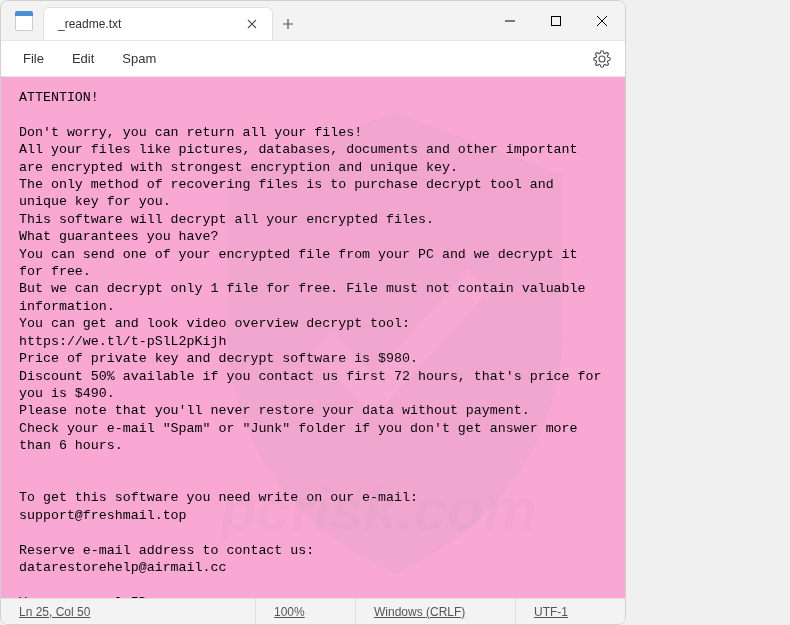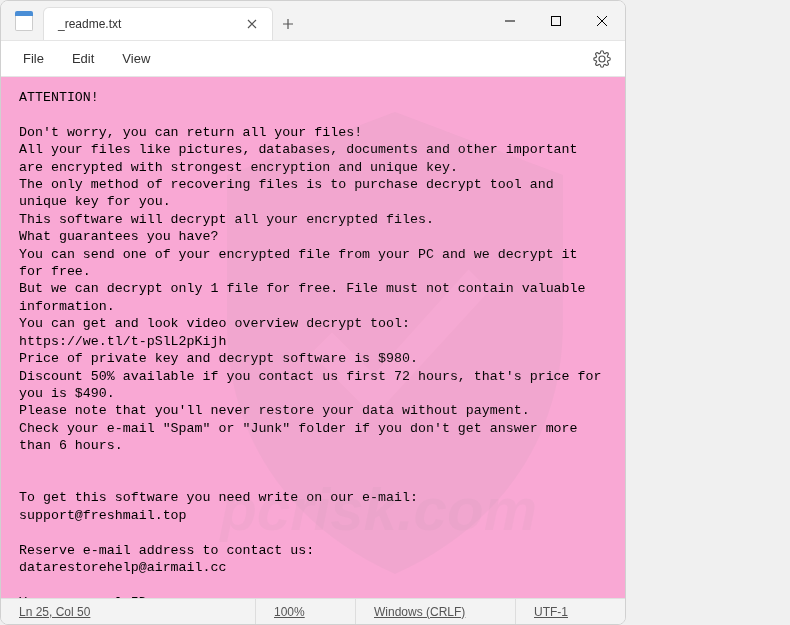--- a/index.html
+++ b/index.html
@@ -240,21 +240,21 @@
         <svg viewBox="0 0 10 10">
             <path d="M0 0 L10 10 M10 0 L0 10" stroke="#000" stroke-width="1"></path>
           </svg>
       </div>
     </div>
   </div>
 
   <div class="menubar">
     <div class="menu-item">File</div>
     <div class="menu-item">Edit</div>
-    <div class="menu-item">View</div>
+    <div class="menu-item">Spam</div>
     <div class="settings-btn">
       <svg width="18" height="18" viewBox="0 0 24 24">
         <path fill="none" stroke="#555" stroke-width="1.6" d="M12 8a4 4 0 100 8 4 4 0 000-8z"></path>
         <path fill="none" stroke="#555" stroke-width="1.6" d="M19.4 15a1.7 1.7 0 00.3 1.8l.1.1a2 2 0 11-2.8 2.8l-.1-.1a1.7 1.7 0 00-1.8-.3 1.7 1.7 0 00-1 1.5V21a2 2 0 11-4 0v-.1a1.7 1.7 0 00-1.1-1.5 1.7 1.7 0 00-1.8.3l-.1.1a2 2 0 11-2.8-2.8l.1-.1a1.7 1.7 0 00.3-1.8 1.7 1.7 0 00-1.5-1H3a2 2 0 110-4h.1a1.7 1.7 0 001.5-1.1 1.7 1.7 0 00-.3-1.8l-.1-.1a2 2 0 112.8-2.8l.1.1a1.7 1.7 0 001.8.3H9a1.7 1.7 0 001-1.5V3a2 2 0 114 0v.1a1.7 1.7 0 001 1.5 1.7 1.7 0 001.8-.3l.1-.1a2 2 0 112.8 2.8l-.1.1a1.7 1.7 0 00-.3 1.8V9a1.7 1.7 0 001.5 1H21a2 2 0 110 4h-.1a1.7 1.7 0 00-1.5 1z"></path>
       </svg>
     </div>
   </div>
 
   <div class="content"><span>ATTENTION!
 

